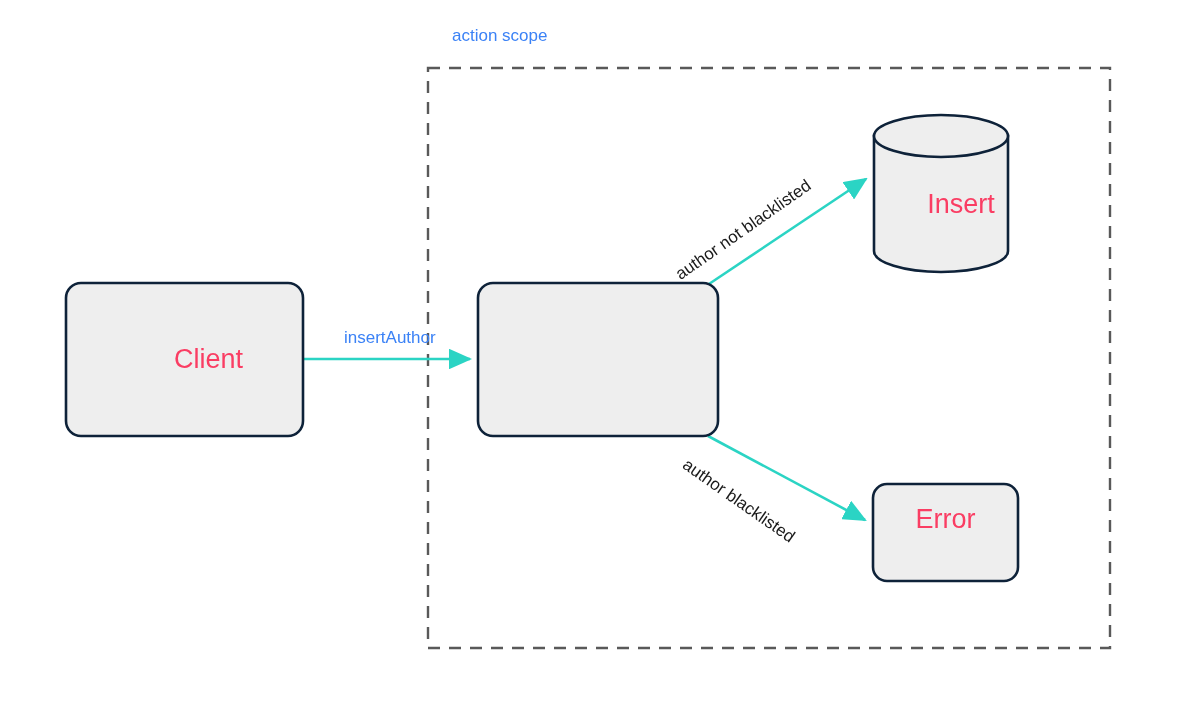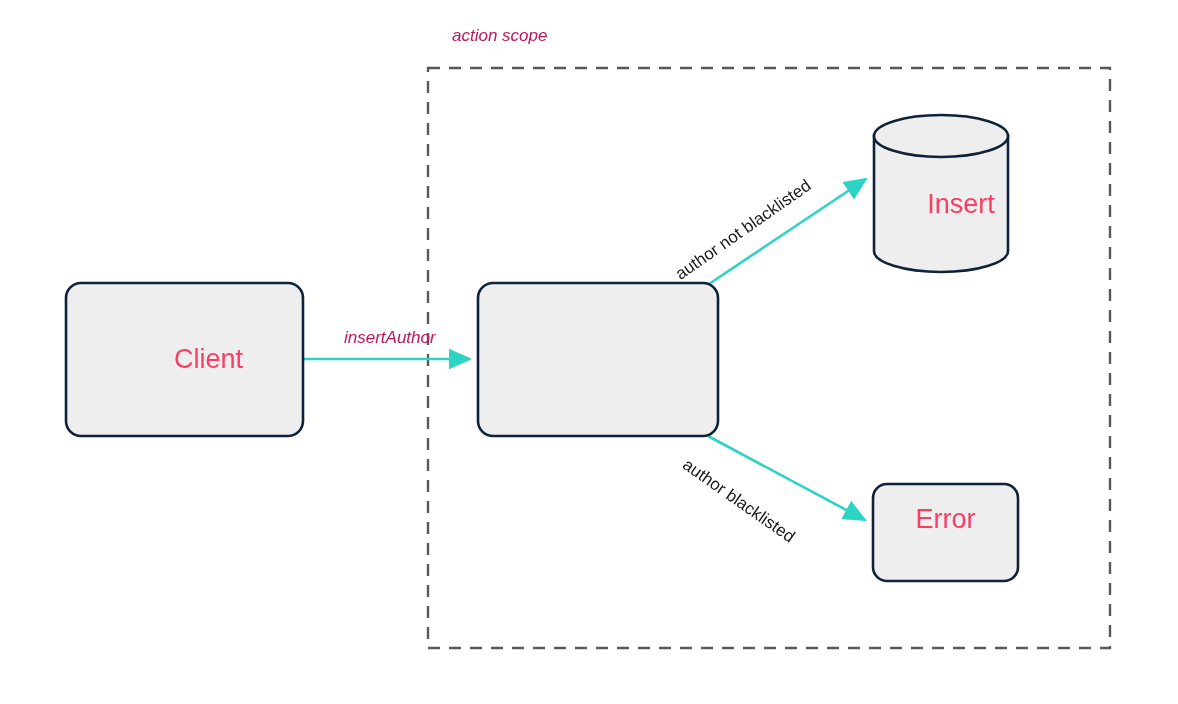--- a/index.html
+++ b/index.html
@@ -32,25 +32,24 @@
     text-align: center;
     color: #fa3d63;
     font-size: 27px;
     line-height: 33px;
     font-family: "Liberation Sans", sans-serif;
     pointer-events: none;
     white-space: pre-line;
   }
   .plain-label {
     position: absolute;
-    color: #be185d;
+    color: #3b82f6;
     font-size: 17px;
     font-family: "Liberation Sans", sans-serif;
     white-space: nowrap;
-    font-style: italic;
   }
   .edge-label-rot {
     position: absolute;
     color: #1a1a1a;
     font-size: 17px;
     font-family: "Liberation Sans", sans-serif;
     white-space: nowrap;
     transform-origin: 0 0;
   }
 </style>

